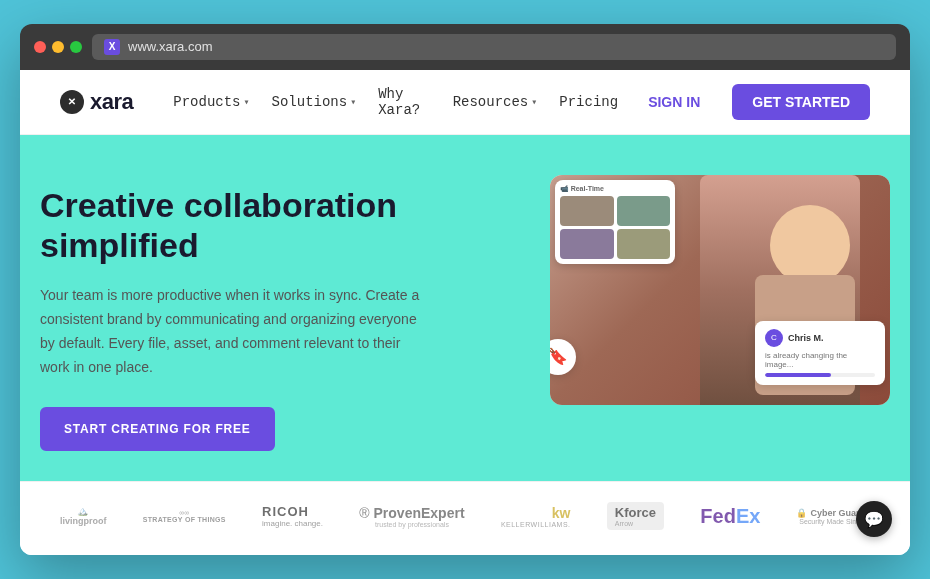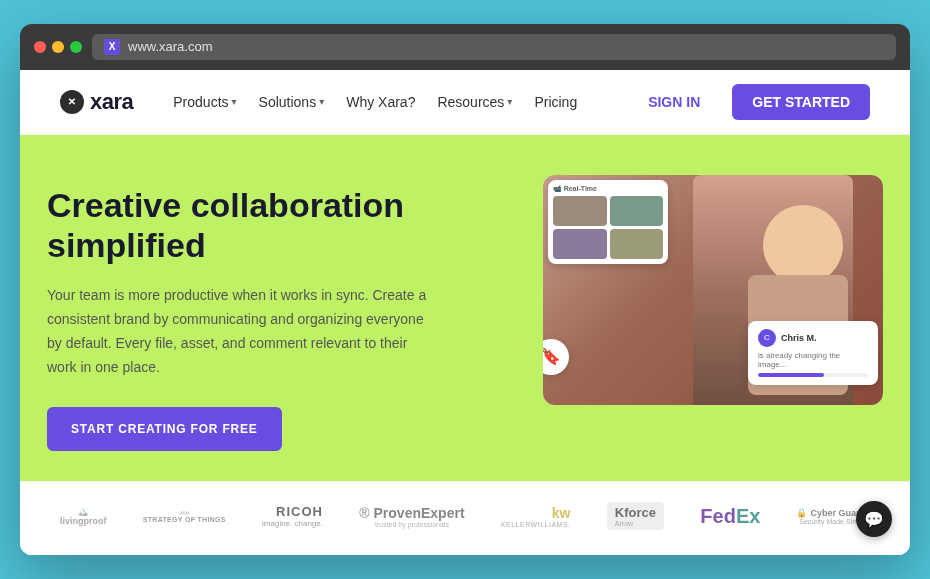--- a/index.html
+++ b/index.html
@@ -104,20 +104,21 @@
       gap: 22px;
       flex: 1;
     }
     .nav-item {
       font-size: 14px;
       color: #333;
       cursor: pointer;
       display: flex;
       align-items: center;
       gap: 3px;
+      font-family: Liberation Mono, monospace;
     }
     .nav-item .chevron {
       font-size: 10px;
       color: #666;
     }
     .nav-actions {
       display: flex;
       align-items: center;
       gap: 32px;
     }
@@ -133,23 +134,23 @@
       border: none;
       padding: 10px 20px;
       border-radius: 6px;
       font-size: 14px;
       font-weight: 700;
       cursor: pointer;
     }
     
     .hero {
       display: flex;
-      padding: 40px 27px 30px;
+      padding: 40px 20px 30px;
       gap: 30px;
-      background: #bef264;
+      background: #5eead4;
       min-height: 280px;
     }
     .hero-left {
       flex: 1;
       padding-top: 10px;
     }
     .hero-title {
       font-size: 34px;
       font-weight: 800;
       color: #1a1a2e;
@@ -295,21 +296,21 @@
       justify-content: space-between;
       gap: 20px;
     }
     .brand-item {
       display: flex;
       align-items: center;
       justify-content: center;
       opacity: 0.7;
     }
     .fedex-fe { color: #4d148c; }
-    .fedex-ex { color: #0f766e; }
+    .fedex-ex { color: #3b82f6; }
     
     .chat-bubble {
       position: absolute;
       bottom: 18px;
       right: 18px;
       width: 36px;
       height: 36px;
       background: #222;
       border-radius: 50%;
       display: flex;
@@ -430,21 +431,21 @@
               <div style="font-size:9px;font-weight:700;color:#888;">livingproof</div>
             </div>
           </div>
           <div class="brand-item">
             <div style="text-align:center;">
               <div style="font-size:7px;color:#888;">∞∞</div>
               <div style="font-size:7px;font-weight:700;color:#777;letter-spacing:0.3px;">STRATEGY OF THINGS</div>
             </div>
           </div>
           <div class="brand-item">
-            <div style="text-align:right;">
+            <div style="text-align:left;">
               <div style="font-size:13px;font-weight:800;color:#333;letter-spacing:1px;">RICOH</div>
               <div style="font-size:8px;color:#777;">imagine. change.</div>
             </div>
           </div>
           <div class="brand-item">
             <div style="text-align:center;">
               <div style="font-size:14px;color:#555;">® <span style="font-weight:700;">ProvenExpert</span></div>
               <div style="font-size:7px;color:#999;">trusted by professionals</div>
             </div>
           </div>

